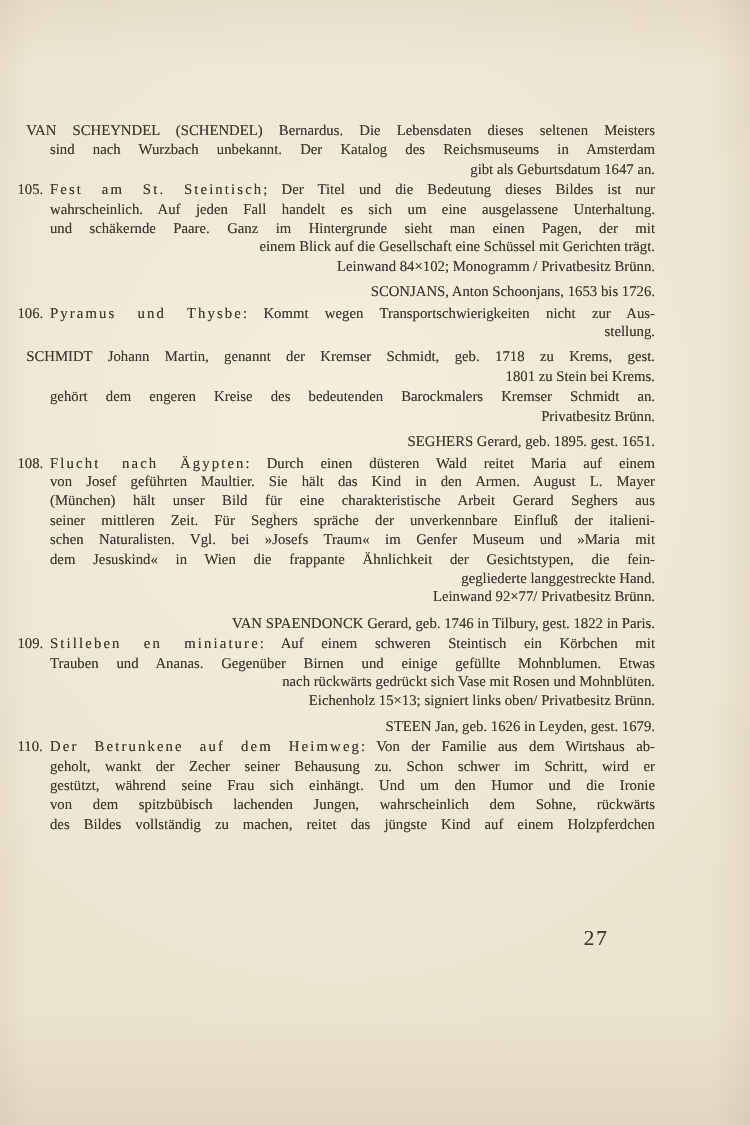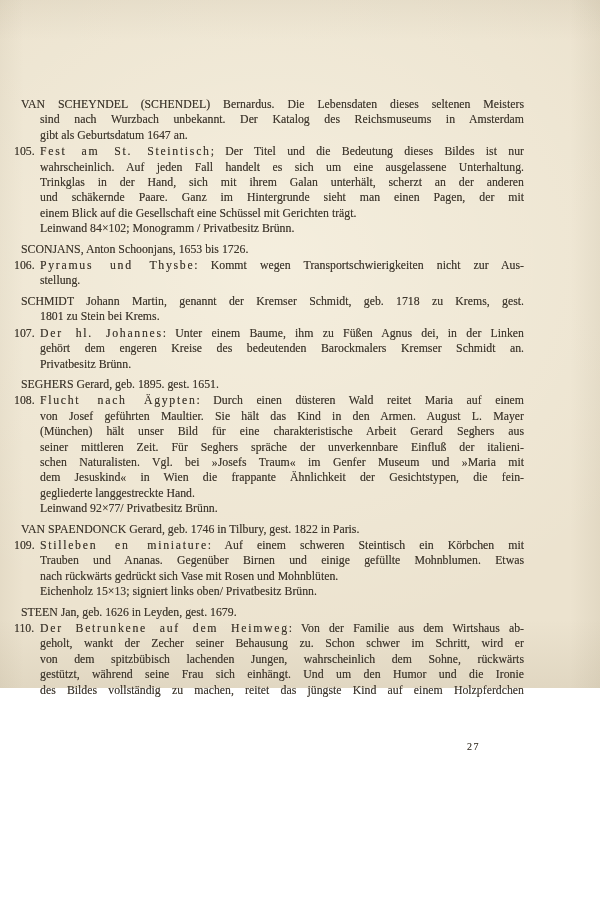--- a/index.html
+++ b/index.html
@@ -1,61 +1,60 @@
 <!DOCTYPE html>
 <html><head>
 <meta charset="utf-8">
 <style>
   html,body{margin:0;padding:0;}
   body{width:600px;height:900px;overflow:hidden;}
   .page{
-    position:relative;width:600px;height:688px;
+    position:relative;width:600px;height:900px;
     background-color:#ece3cf;
     background-image:
       radial-gradient(120% 90% at 45% 38%, rgba(255,252,240,0.45), rgba(255,252,240,0) 62%),
       linear-gradient(to bottom, rgba(110,92,58,0.07), rgba(110,92,58,0) 6%, rgba(110,92,58,0) 90%, rgba(110,92,58,0.09)),
       linear-gradient(to right, rgba(110,92,58,0.06), rgba(110,92,58,0) 4%, rgba(110,92,58,0) 95%, rgba(110,92,58,0.08));
     font-family:"Liberation Serif","DejaVu Serif",serif;
     color:#3e372d;
   }
   .text-block{
     position:absolute;left:40px;top:97px;width:484px;
     font-size:11.8px;line-height:15.4px;
     text-shadow:0 0 0.5px rgba(62,55,45,0.55);
   }
-  .line{white-space:normal;}
+  .line{white-space:normal;text-align:right;}
   .line.j{text-align:justify;text-align-last:justify;-moz-text-align-last:justify;}
   .section + .section{margin-top:5px;}
   .entry{margin-top:1px;}
   .header .hang{margin-left:-19px;width:503px;}
   .line.first{position:relative;}
   .num{position:absolute;left:-26px;top:0;font-family:Liberation Serif, serif;}
   .sp{letter-spacing:1.7px;word-spacing:2px;}
   .pagenum{
     position:absolute;left:467px;top:741px;
-    font-size:10px;letter-spacing:1.5px;
+    font-size:17px;letter-spacing:1.5px;
     text-shadow:0 0 0.5px rgba(62,55,45,0.55);
   }
 </style>
 </head>
 <body>
 
 <div class="page">
   <div class="text-block">
 
     <div class="section">
       <div class="header">
         <div class="line j hang">VAN SCHEYNDEL (SCHENDEL) Bernardus. Die Lebensdaten dieses seltenen Meisters</div>
         <div class="line j">sind nach Wurzbach unbekannt. Der Katalog des Reichsmuseums in Amsterdam</div>
         <div class="line">gibt als Geburtsdatum 1647 an.</div>
       </div>
       <div class="entry">
         <div class="line j first"><span class="num">105.</span><span class="sp">Fest am St. Steintisch</span><span>; Der Titel und die Bedeutung dieses Bildes ist nur</span></div>
         <div class="line j">wahrscheinlich. Auf jeden Fall handelt es sich um eine ausgelassene Unterhaltung.</div>
-        <div class="line j">Trinkglas in der Hand, sich mit ihrem Galan unterhält, scherzt an der anderen</div>
         <div class="line j">und schäkernde Paare. Ganz im Hintergrunde sieht man einen Pagen, der mit</div>
         <div class="line">einem Blick auf die Gesellschaft eine Schüssel mit Gerichten trägt.</div>
         <div class="line">Leinwand 84×102; Monogramm / Privatbesitz Brünn.</div>
       </div>
     </div>
 
     <div class="section">
       <div class="header">
         <div class="line hang">SCONJANS, Anton Schoonjans, 1653 bis 1726.</div>
       </div>
@@ -64,21 +63,20 @@
         <div class="line">stellung.</div>
       </div>
     </div>
 
     <div class="section">
       <div class="header">
         <div class="line j hang">SCHMIDT Johann Martin, genannt der Kremser Schmidt, geb. 1718 zu Krems, gest.</div>
         <div class="line">1801 zu Stein bei Krems.</div>
       </div>
       <div class="entry">
-        <div class="line j first"><span class="num">107.</span><span class="sp">Der hl. Johannes</span><span>: Unter einem Baume, ihm zu Füßen Agnus dei, in der Linken</span></div>
         <div class="line j">gehört dem engeren Kreise des bedeutenden Barockmalers Kremser Schmidt an.</div>
         <div class="line">Privatbesitz Brünn.</div>
       </div>
     </div>
 
     <div class="section">
       <div class="header">
         <div class="line hang">SEGHERS Gerard, geb. 1895. gest. 1651.</div>
       </div>
       <div class="entry">
@@ -105,22 +103,22 @@
       </div>
     </div>
 
     <div class="section">
       <div class="header">
         <div class="line hang">STEEN Jan, geb. 1626 in Leyden, gest. 1679.</div>
       </div>
       <div class="entry">
         <div class="line j first"><span class="num">110.</span><span class="sp">Der Betrunkene auf dem Heimweg</span><span>: Von der Familie aus dem Wirtshaus ab-</span></div>
         <div class="line j">geholt, wankt der Zecher seiner Behausung zu. Schon schwer im Schritt, wird er</div>
+        <div class="line j">gestützt, während seine Frau sich einhängt. Und um den Humor und die Ironie</div>
         <div class="line j">von dem spitzbübisch lachenden Jungen, wahrscheinlich dem Sohne, rückwärts</div>
-        <div class="line j">gestützt, während seine Frau sich einhängt. Und um den Humor und die Ironie</div>
         <div class="line j">des Bildes vollständig zu machen, reitet das jüngste Kind auf einem Holzpferdchen</div>
       </div>
     </div>
 
   </div>
 
   <div class="pagenum">27</div>
 </div>
 
 </body></html>

